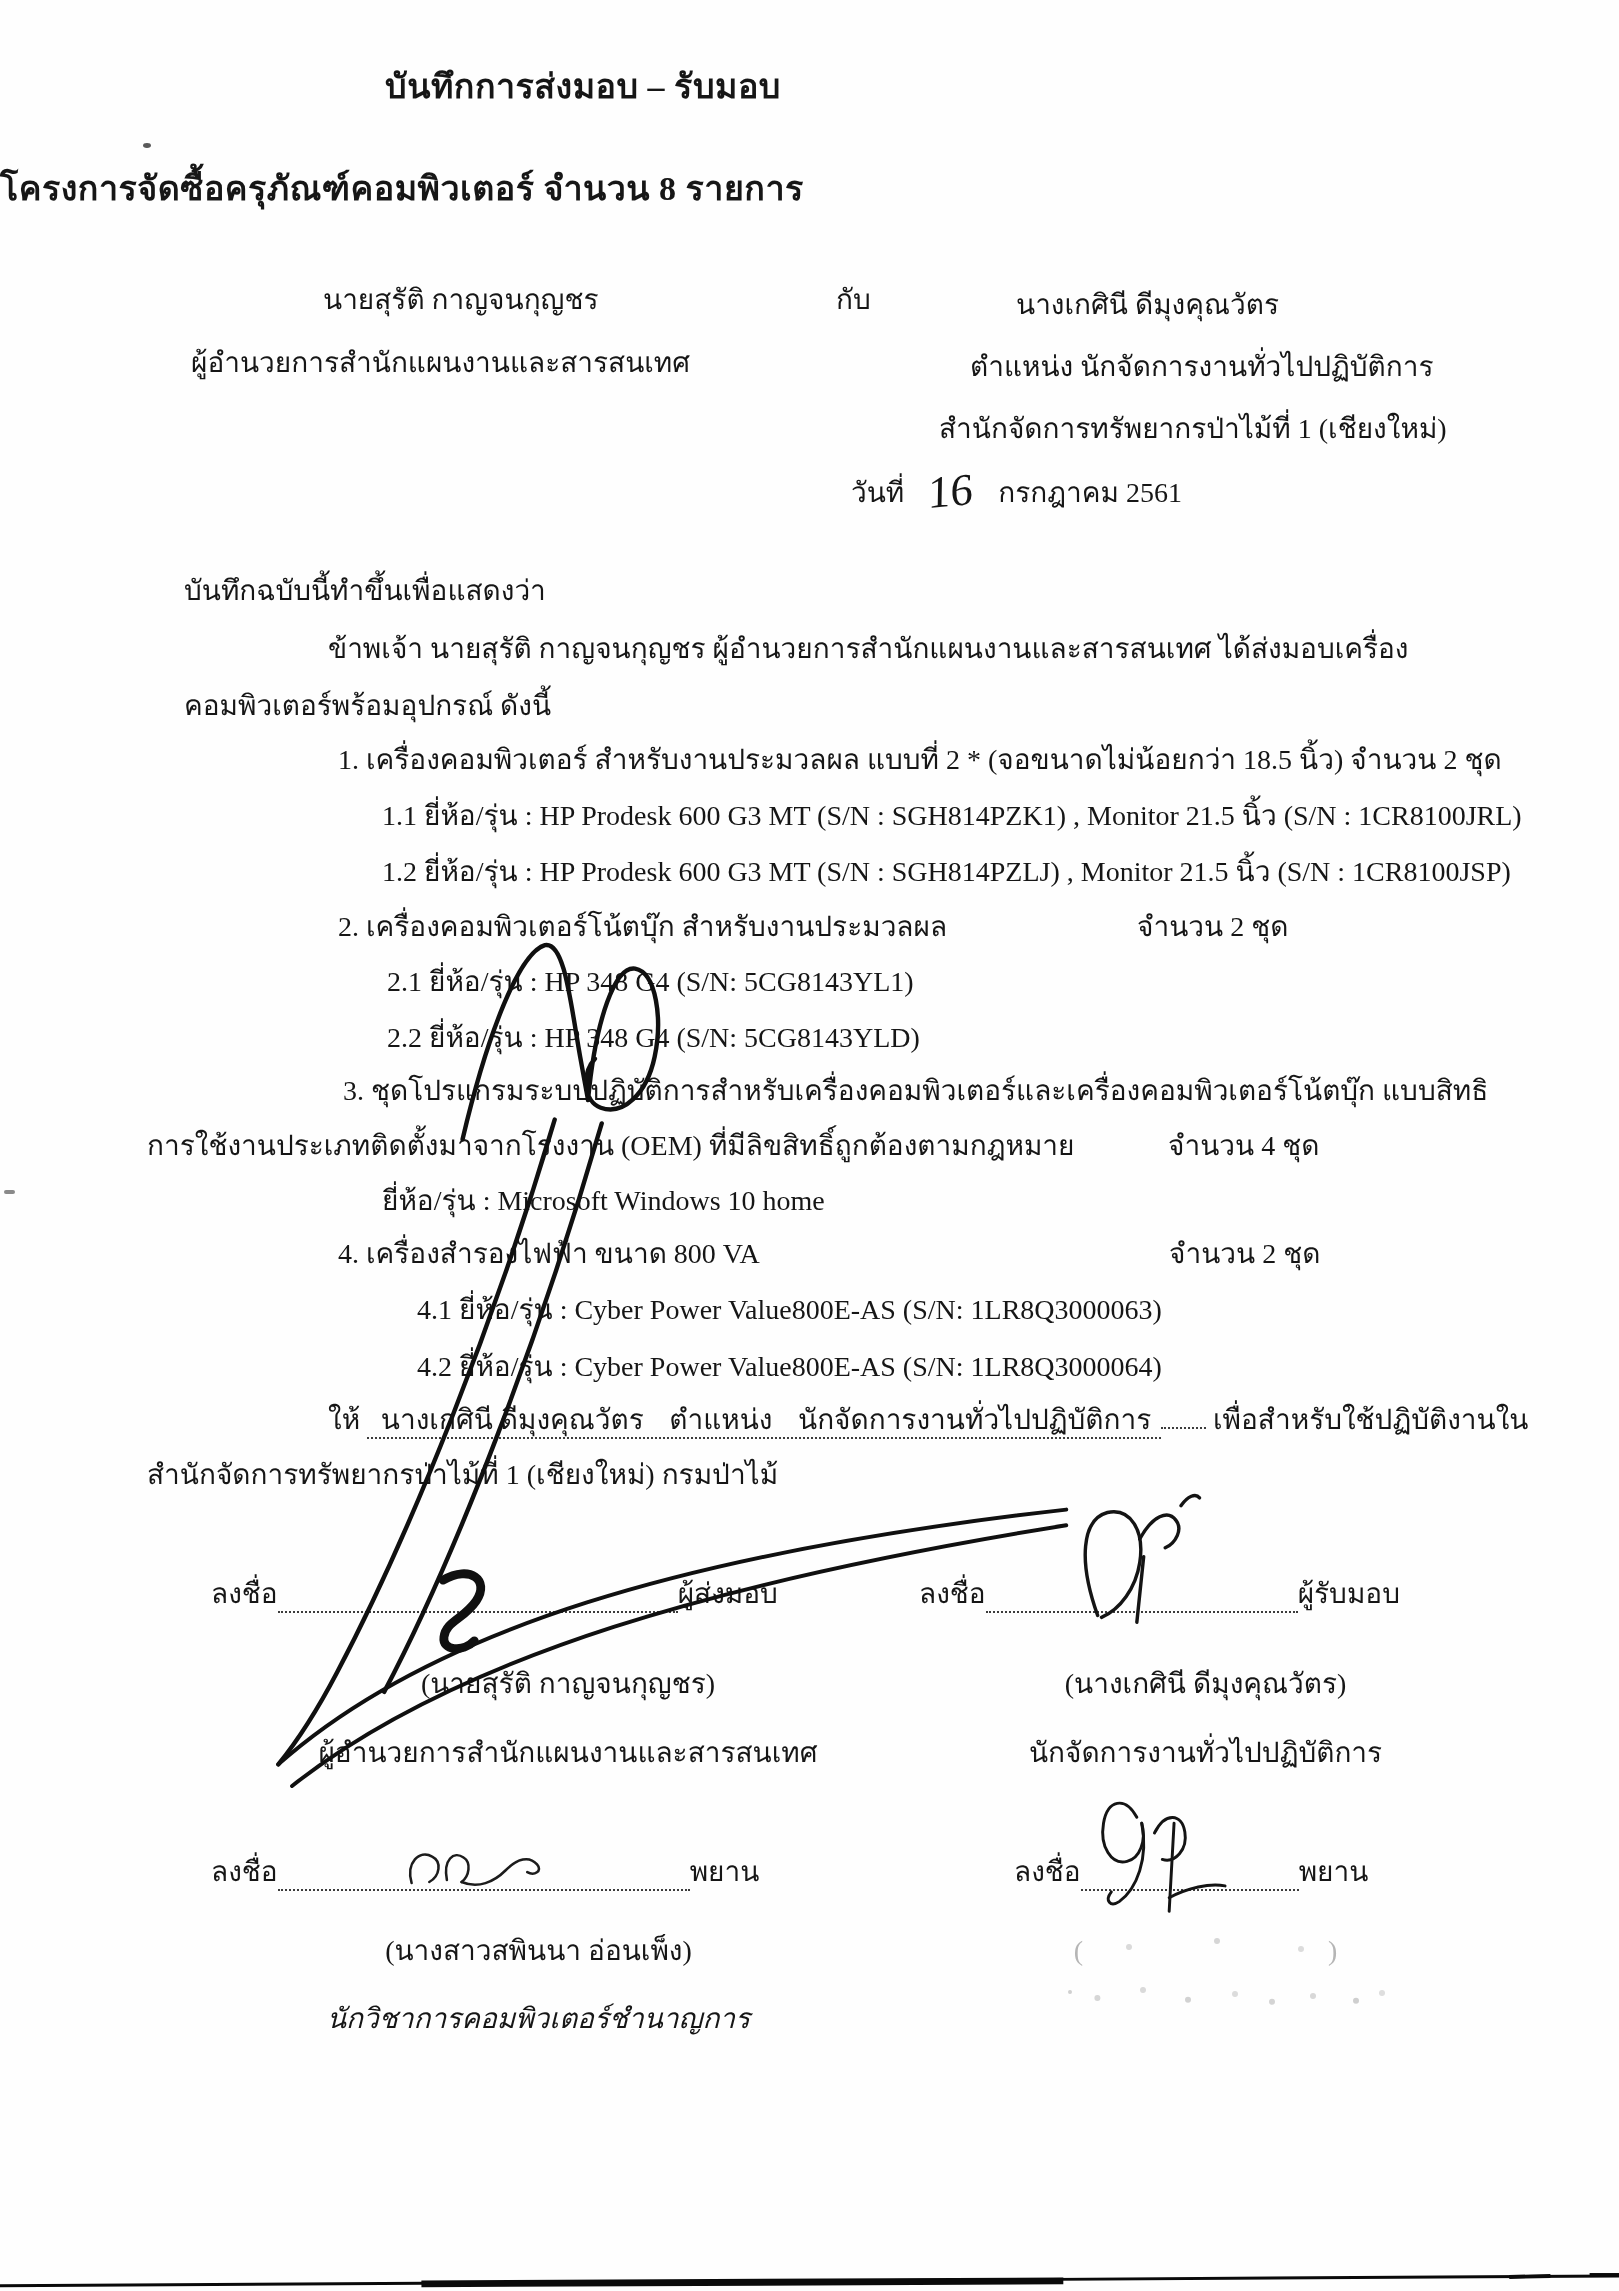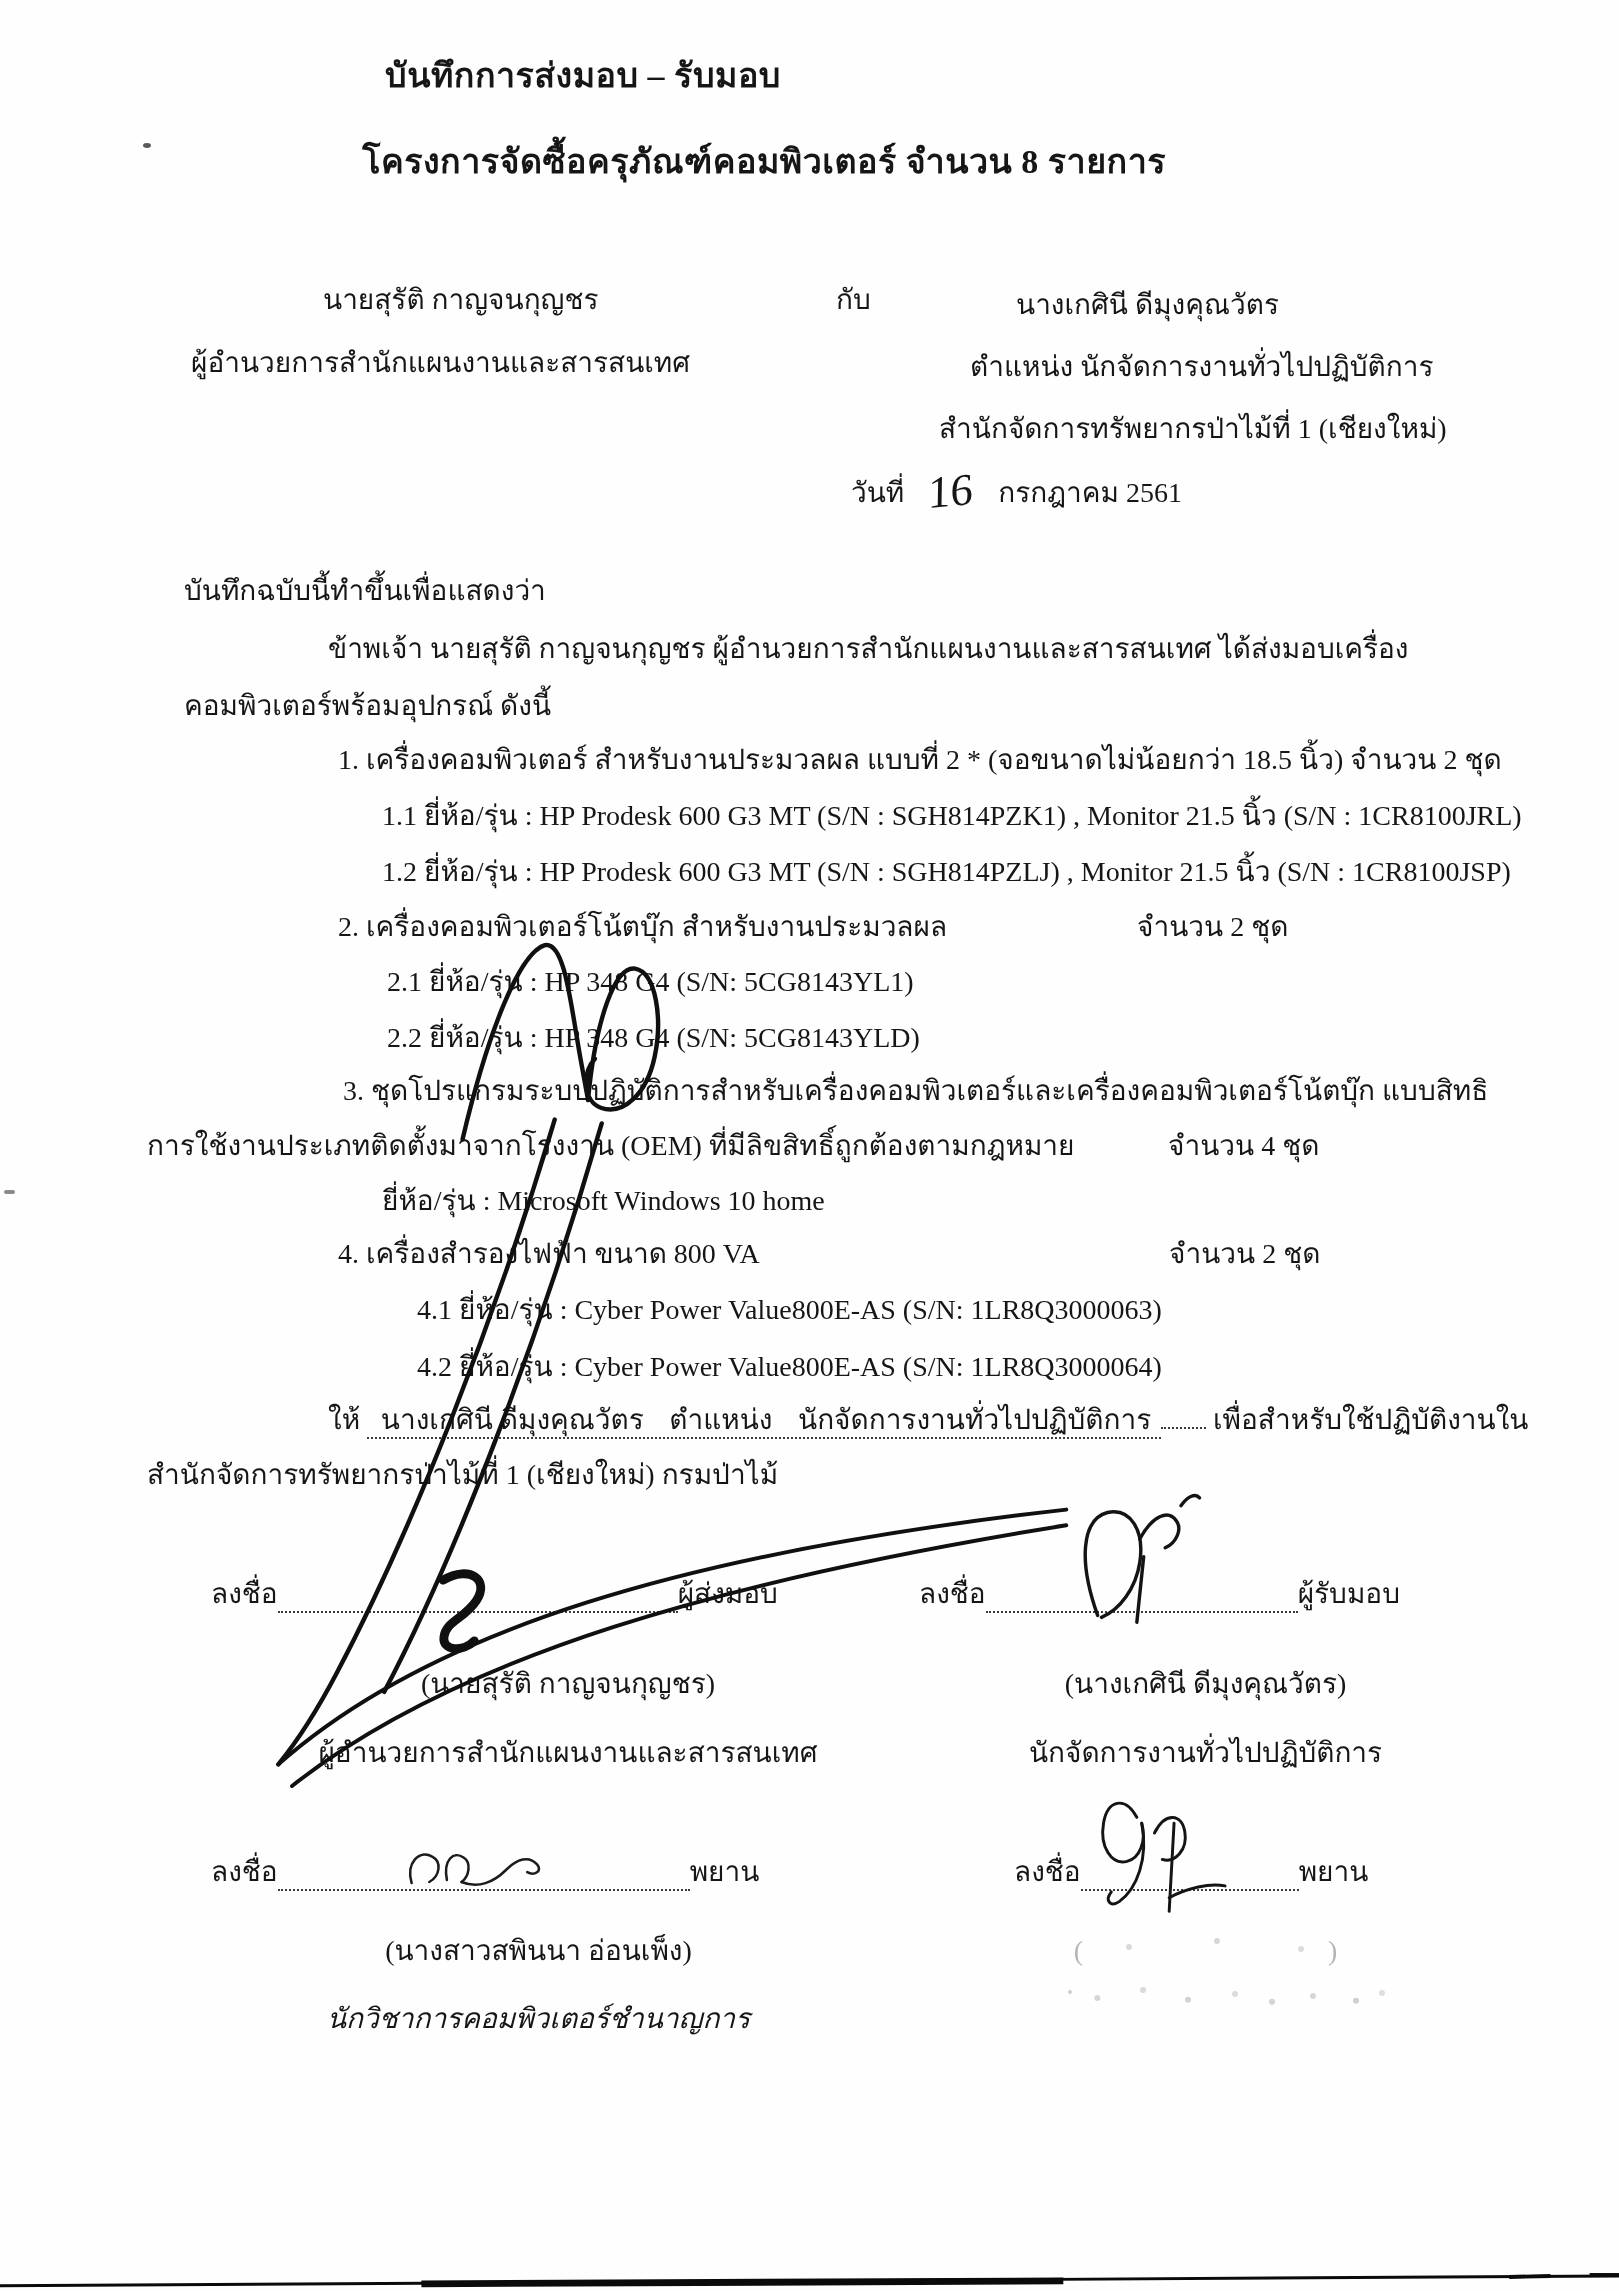--- a/index.html
+++ b/index.html
@@ -8,22 +8,22 @@
     width:1619px;height:2292px;
     background:#fefefe;
     font-family:"Liberation Serif","DejaVu Serif",serif;
     color:#161616;
     overflow:hidden;
   }
   .ln{position:absolute;white-space:nowrap;font-size:28px;line-height:1.3;}
   .title-ln{font-size:34px;font-weight:bold;letter-spacing:0.5px;}
 
   
-  .pos-title1{left:0px;top:54px;width:1166px;text-align:center;}
-  .pos-title2{left:0px;top:140px;width:1166px;text-align:right;}
+  .pos-title1{left:0px;top:65px;width:1166px;text-align:center;}
+  .pos-title2{left:0px;top:167px;width:1166px;text-align:left;}
 
   .pos-p-lname{left:323px;top:282px;}
   .pos-p-conj{left:836px;top:282px;}
   .pos-p-rname{left:1016px;top:287px;}
   .pos-p-ltitle{left:191px;top:345px;}
   .pos-p-rpos{left:970px;top:349px;}
   .pos-p-roffice{left:939px;top:411px;}
   .pos-date{left:851px;top:465px;}
   .hand-day{
     display:inline-block;font-size:45px;line-height:1;

